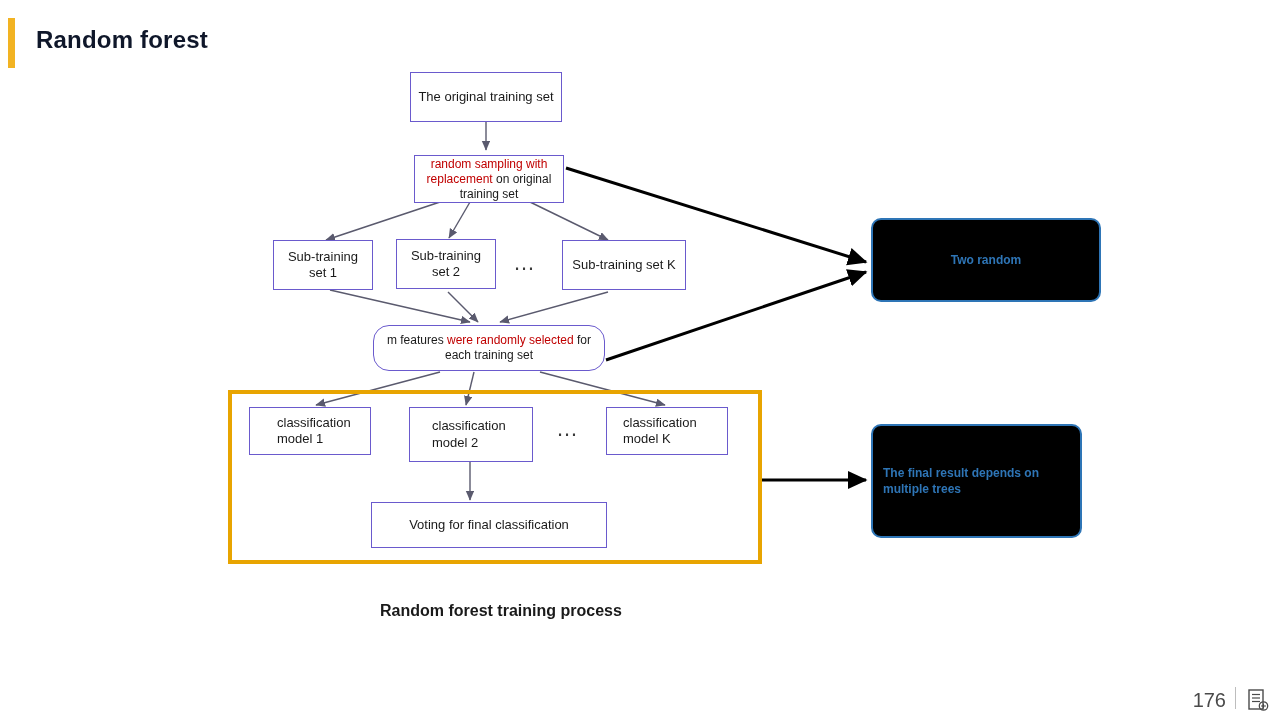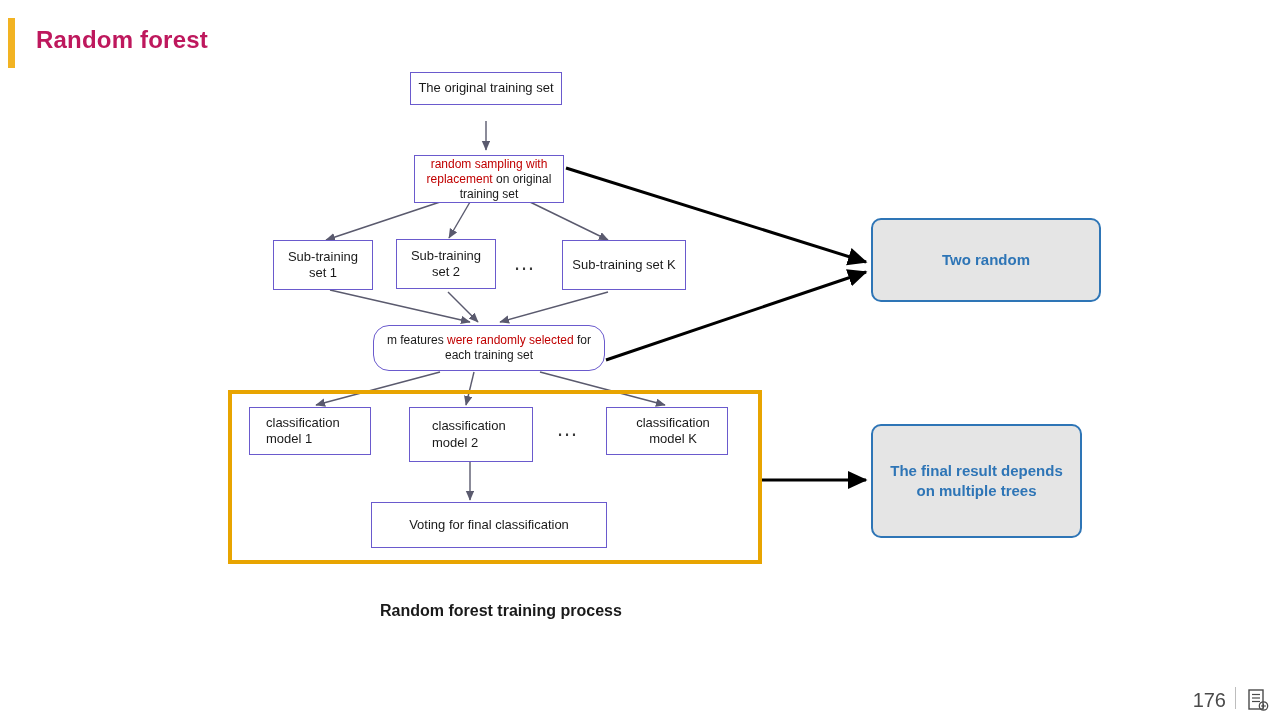--- a/index.html
+++ b/index.html
@@ -26,21 +26,21 @@
     width: 7px;
     height: 50px;
     background: #f2b322;
   }
   .slide-title {
     position: absolute;
     left: 36px;
     top: 26px;
     font-size: 24px;
     font-weight: bold;
-    color: #be185d;
+    color: #0f172a;
     letter-spacing: 0.2px;
   }
   
   .box {
     position: absolute;
     box-sizing: border-box;
     border: 1px solid #6a5acd;
     background: #ffffff;
     display: flex;
     align-items: center;
@@ -69,28 +69,27 @@
     box-sizing: border-box;
     border: 4px solid #e8a400;
     background: transparent;
   }
   
   .callout {
     position: absolute;
     box-sizing: border-box;
     border: 2px solid #2e75b6;
     border-radius: 10px;
-    background: #e5e5e5;
+    background: #000000;
     display: flex;
     align-items: center;
     justify-content: center;
-    text-align: center;
     color: #2e75b6;
     font-weight: bold;
-    font-size: 15px;
+    font-size: 12px;
     line-height: 1.35;
     padding: 4px 10px;
   }
   
   .caption {
     position: absolute;
     font-size: 16px;
     font-weight: bold;
     color: #1a1a1a;
   }
@@ -162,21 +161,21 @@
     <line x1="470" y1="455" x2="470" y2="500" stroke="#5a5a6e" stroke-width="1.4" marker-end="url(#ah)"></line>
 
     <line x1="566" y1="168" x2="866" y2="262" stroke="#000000" stroke-width="3" marker-end="url(#ahb)"></line>
     <line x1="606" y1="360" x2="866" y2="272" stroke="#000000" stroke-width="3" marker-end="url(#ahb)"></line>
 
     <line x1="762" y1="480" x2="866" y2="480" stroke="#000000" stroke-width="3" marker-end="url(#ahb)"></line>
   </svg>
 
   <div class="highlight-rect" style="left:228px; top:390px; width:534px; height:174px;"></div>
 
-  <div class="box" style="left:410px; top:72px; width:152px; height:33px;">
+  <div class="box" style="left:410px; top:72px; width:152px; height:50px;">
     <span>The original training set</span>
   </div>
 
   <div class="box small-text" style="left:414px; top:155px; width:150px; height:48px;">
     <span><span class="red">random sampling with replacement</span><span> on original training set</span></span>
   </div>
 
   <div class="box" style="left:273px; top:240px; width:100px; height:50px;">
     <span>Sub-training set 1</span>
   </div>
@@ -188,29 +187,29 @@
   <div class="box" style="left:562px; top:240px; width:124px; height:50px;justify-content:center;">
     <span>Sub-training set K</span>
   </div>
 
   <div class="ellipsis" style="left:513px; top:250px;">…</div>
 
   <div class="box small-text" style="left:373px; top:325px; width:232px; height:46px;border-radius:16px;">
     <span><span>m features </span><span class="red">were randomly selected</span><span> for each training set</span></span>
   </div>
 
-  <div class="box" style="left:249px; top:407px; width:122px; height:48px; justify-content:flex-start; text-align:left; padding-left:16px;">
+  <div class="box" style="left:249px; top:407px; width:122px; height:48px; justify-content:flex-start; text-align:left; padding-left:27px;">
     <span>classification model 1</span>
   </div>
 
   <div class="box" style="left:409px; top:407px; width:124px; height:55px; justify-content:flex-start; text-align:left; padding-left:22px;">
     <span>classification model 2</span>
   </div>
 
-  <div class="box" style="left:606px; top:407px; width:122px; height:48px; justify-content:flex-start; text-align:center; padding-left:16px;">
+  <div class="box" style="left:606px; top:407px; width:122px; height:48px; justify-content:flex-start; text-align:left; padding-left:16px;">
     <span>classification model K</span>
   </div>
 
   <div class="ellipsis" style="left:556px; top:416px;">…</div>
 
   <div class="box" style="left:371px; top:502px; width:236px; height:46px;">
     <span>Voting for final classification</span>
   </div>
 
   <div class="callout" style="left:871px; top:218px; width:230px; height:84px;">

